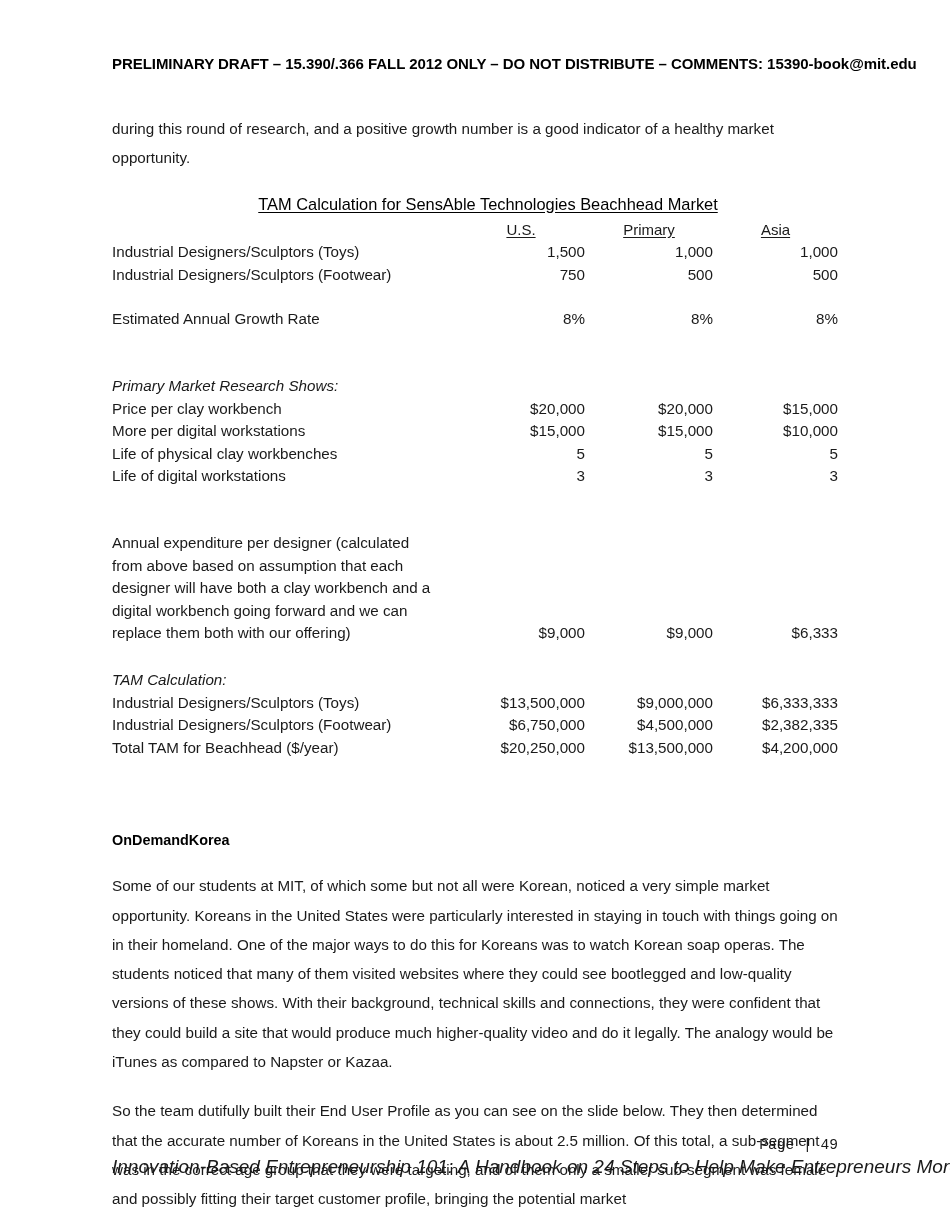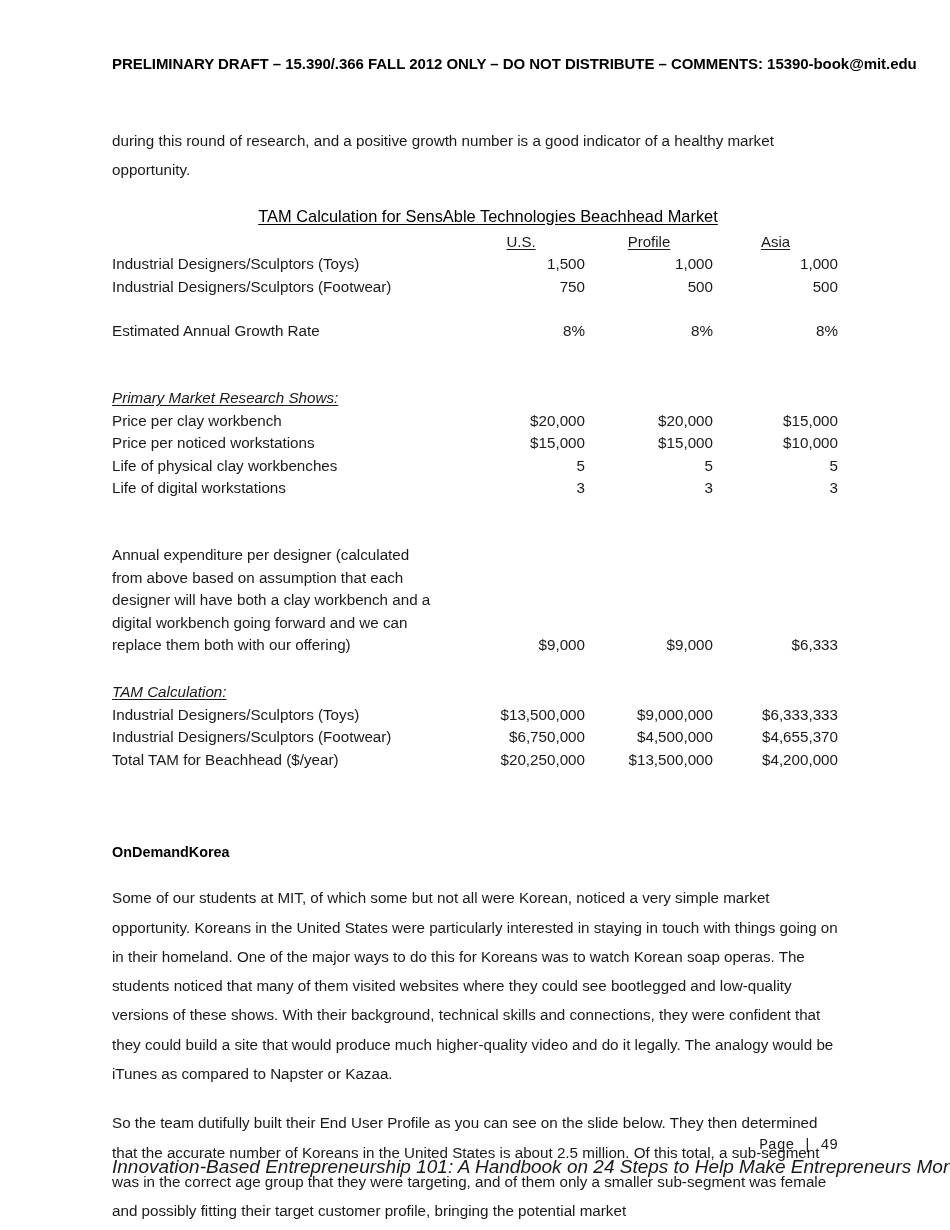--- a/index.html
+++ b/index.html
@@ -35,21 +35,21 @@
     font-weight: bold;
     letter-spacing: -0.05px;
     line-height: 16px;
     white-space: nowrap;
   }
 
   
   .content {
     position: absolute;
     left: 112px;
-    top: 126px;
+    top: 114px;
     width: 726px;
   }
 
   p.body-par {
     margin: 0;
     font-size: 15.2px;
     line-height: 29.3px;
     color: #1a1a1a;
     text-align: left;
   }
@@ -108,21 +108,20 @@
     text-decoration: underline;
     text-underline-offset: 2px;
   }
 
   .subhead {
     font-style: italic;
     text-align: left;
     padding-left: 4px;
   }
   .subhead span {
-    text-decoration: underline;
     text-underline-offset: 2px;
   }
 
   tr.spacer-sm td { height: 22px; }
   tr.spacer-md td { height: 44px; }
   tr.spacer-lg td { height: 24px; }
 
   .bold-row td { font-weight: bold; }
 
   .wrap-cell {
@@ -189,21 +188,21 @@
           <col class="c-label">
             <col class="c-us">
             <col class="c-eu">
             <col class="c-asia">
         </colgroup>
         <tbody>
 
           <tr>
             <td class="lbl"></td>
             <td class="colhead"><span>U.S.</span></td>
-            <td class="colhead"><span>Profile</span></td>
+            <td class="colhead"><span>Primary</span></td>
             <td class="colhead"><span>Asia</span></td>
           </tr>
 
           <tr>
             <td class="lbl">Industrial Designers/Sculptors (Toys)</td>
             <td class="num">1,500</td>
             <td class="num">1,000</td>
             <td class="num">1,000</td>
           </tr>
 
@@ -243,21 +242,21 @@
           </tr>
 
           <tr>
             <td class="lbl">Price per clay workbench</td>
             <td class="num">$20,000</td>
             <td class="num">$20,000</td>
             <td class="num">$15,000</td>
           </tr>
 
           <tr>
-            <td class="lbl">Price per noticed workstations</td>
+            <td class="lbl">More per digital workstations</td>
             <td class="num">$15,000</td>
             <td class="num">$15,000</td>
             <td class="num">$10,000</td>
           </tr>
 
           <tr>
             <td class="lbl">Life of physical clay workbenches</td>
             <td class="num">5</td>
             <td class="num">5</td>
             <td class="num">5</td>
@@ -308,21 +307,21 @@
             <td class="lbl">Industrial Designers/Sculptors (Toys)</td>
             <td class="num-wide">$13,500,000</td>
             <td class="num-wide">$9,000,000</td>
             <td class="num-wide">$6,333,333</td>
           </tr>
 
           <tr>
             <td class="lbl">Industrial Designers/Sculptors (Footwear)</td>
             <td class="num-wide">$6,750,000</td>
             <td class="num-wide">$4,500,000</td>
-            <td class="num-wide">$4,655,370</td>
+            <td class="num-wide">$2,382,335</td>
           </tr>
 
           <tr class="bold-row">
             <td class="lbl">Total TAM for Beachhead ($/year)</td>
             <td class="num-wide">$20,250,000</td>
             <td class="num-wide">$13,500,000</td>
             <td class="num-wide">$4,200,000</td>
           </tr>
 
         </tbody>

